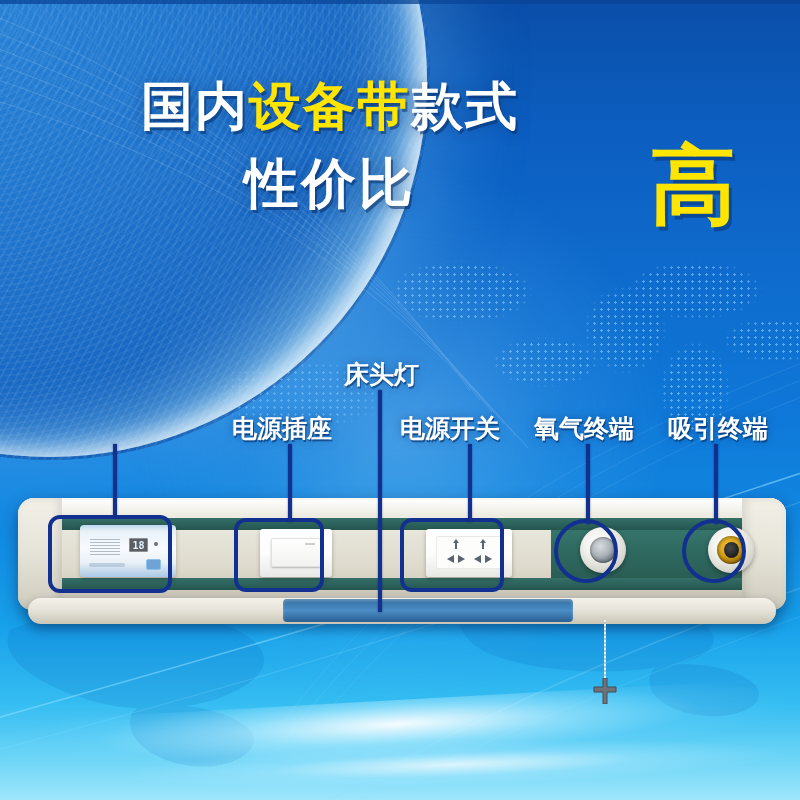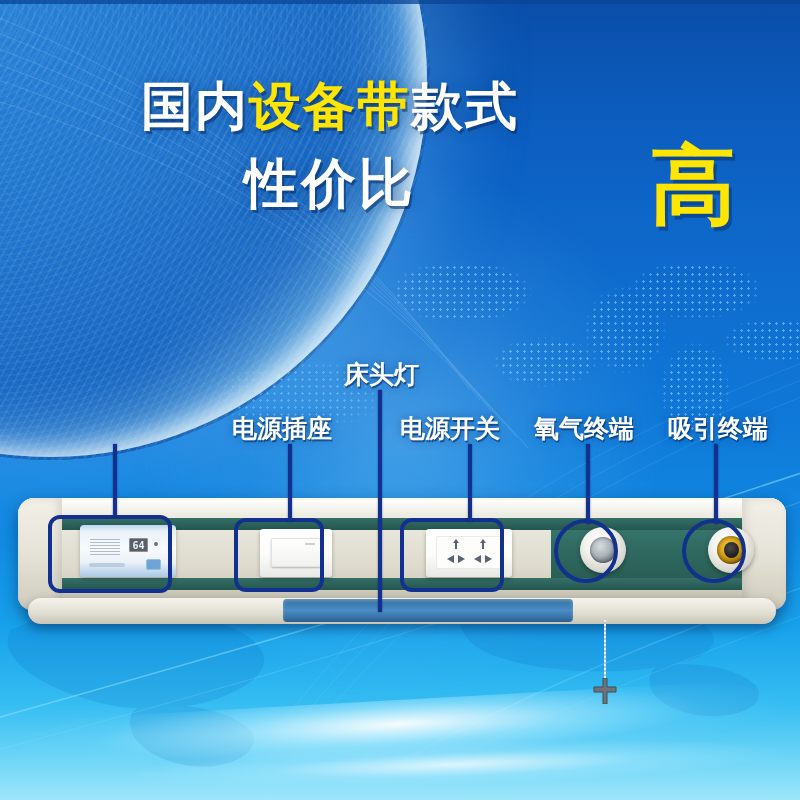--- a/index.html
+++ b/index.html
@@ -369,21 +369,21 @@
     <div class="panel-body"></div>
     <div class="panel-top-hl"></div>
     <div class="teal-field"></div>
     <div class="stripe stripe-top"></div>
     <div class="stripe stripe-bot"></div>
     <div class="panel-capL"></div>
     <div class="panel-capR"></div>
 
     <div class="intercom">
       <div class="ic-grille"></div>
-      <div class="ic-screen">64</div>
+      <div class="ic-screen">18</div>
       <div class="ic-dot"></div>
       <div class="ic-btn"></div>
       <div class="ic-bar"></div>
     </div>
 
     <div class="switch">
       <div class="sw-rocker">
         <div class="sw-mark"></div>
       </div>
     </div>

